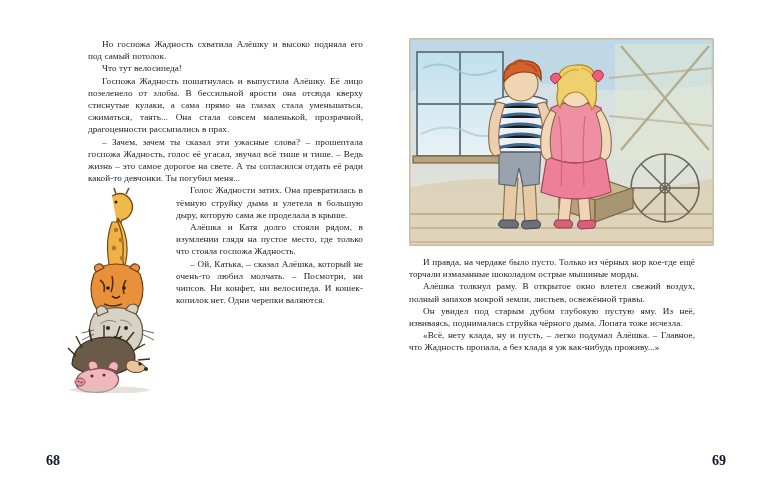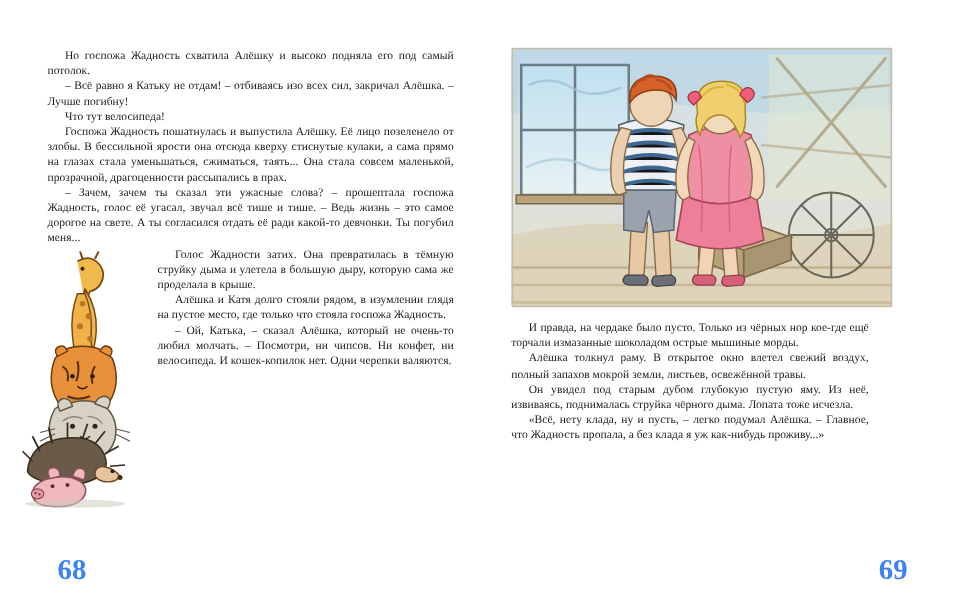--- a/index.html
+++ b/index.html
@@ -19,43 +19,43 @@
     height: 493px;
     display: flex;
   }
   .page {
     position: relative;
     width: 385px;
     height: 493px;
     box-sizing: border-box;
   }
   .page-left {
-    padding: 38px 22px 0 38px;
+    padding: 38px 22px 0 88px;
   }
   .page-right {
     padding: 38px 75px 0 24px;
   }
   .text-col {
     font-size: 9.2px;
     line-height: 12.2px;
     text-align: justify;
     color: #1b1b1b;
     letter-spacing: 0.05px;
   }
   .text-col p {
     margin: 0;
     text-indent: 14px;
   }
   .folio {
     position: absolute;
     bottom: 24px;
     font-family: "Liberation Serif", serif;
-    font-size: 23px;
+    font-size: 14px;
     font-weight: bold;
-    color: #3b82f6;
+    color: #0f172a;
     text-align: center;
   }
   .folio-left {
     left: 46px;
   }
   .folio-right {
     right: 44px;
   }
 
   
@@ -83,21 +83,20 @@
 </head>
 <body>
 
 <div class="spread">
 
   <div class="page page-left">
 
     <div class="text-col">
 
       <p>Но госпожа Жадность схватила Алёшку и высоко подняла его под самый потолок.</p>
-      <p>– Всё равно я Катьку не отдам! – отбиваясь изо всех сил, закричал Алёшка. – Лучше погибну!</p>
       <p>Что тут велосипеда!</p>
       <p>Госпожа Жадность пошатнулась и выпустила Алёшку. Её лицо позеленело от злобы. В бессильной ярости она отсюда кверху стиснутые кулаки, а сама прямо на глазах стала уменьшаться, сжиматься, таять... Она стала совсем маленькой, прозрачной, драгоценности рассыпались в прах.</p>
       <p>– Зачем, зачем ты сказал эти ужасные слова? – прошептала госпожа Жадность, голос её угасал, звучал всё тише и тише. – Ведь жизнь – это самое дорогое на свете. А ты согласился отдать её ради какой-то девчонки. Ты погубил меня...</p>
 
       <div class="totem">
         <svg width="112" height="205" viewBox="0 0 112 205" xmlns="http://www.w3.org/2000/svg">
 
           <g>
             <path d="M58 8 q10 -6 17 2 q6 7 2 15 q-3 6 -9 7 l-4 10" fill="#f0b94b" stroke="#7a4a14" stroke-width="1.4"></path>
             <path d="M62 6 l-2 -6 M72 6 l3 -6" stroke="#7a4a14" stroke-width="1.6" fill="none"></path>

